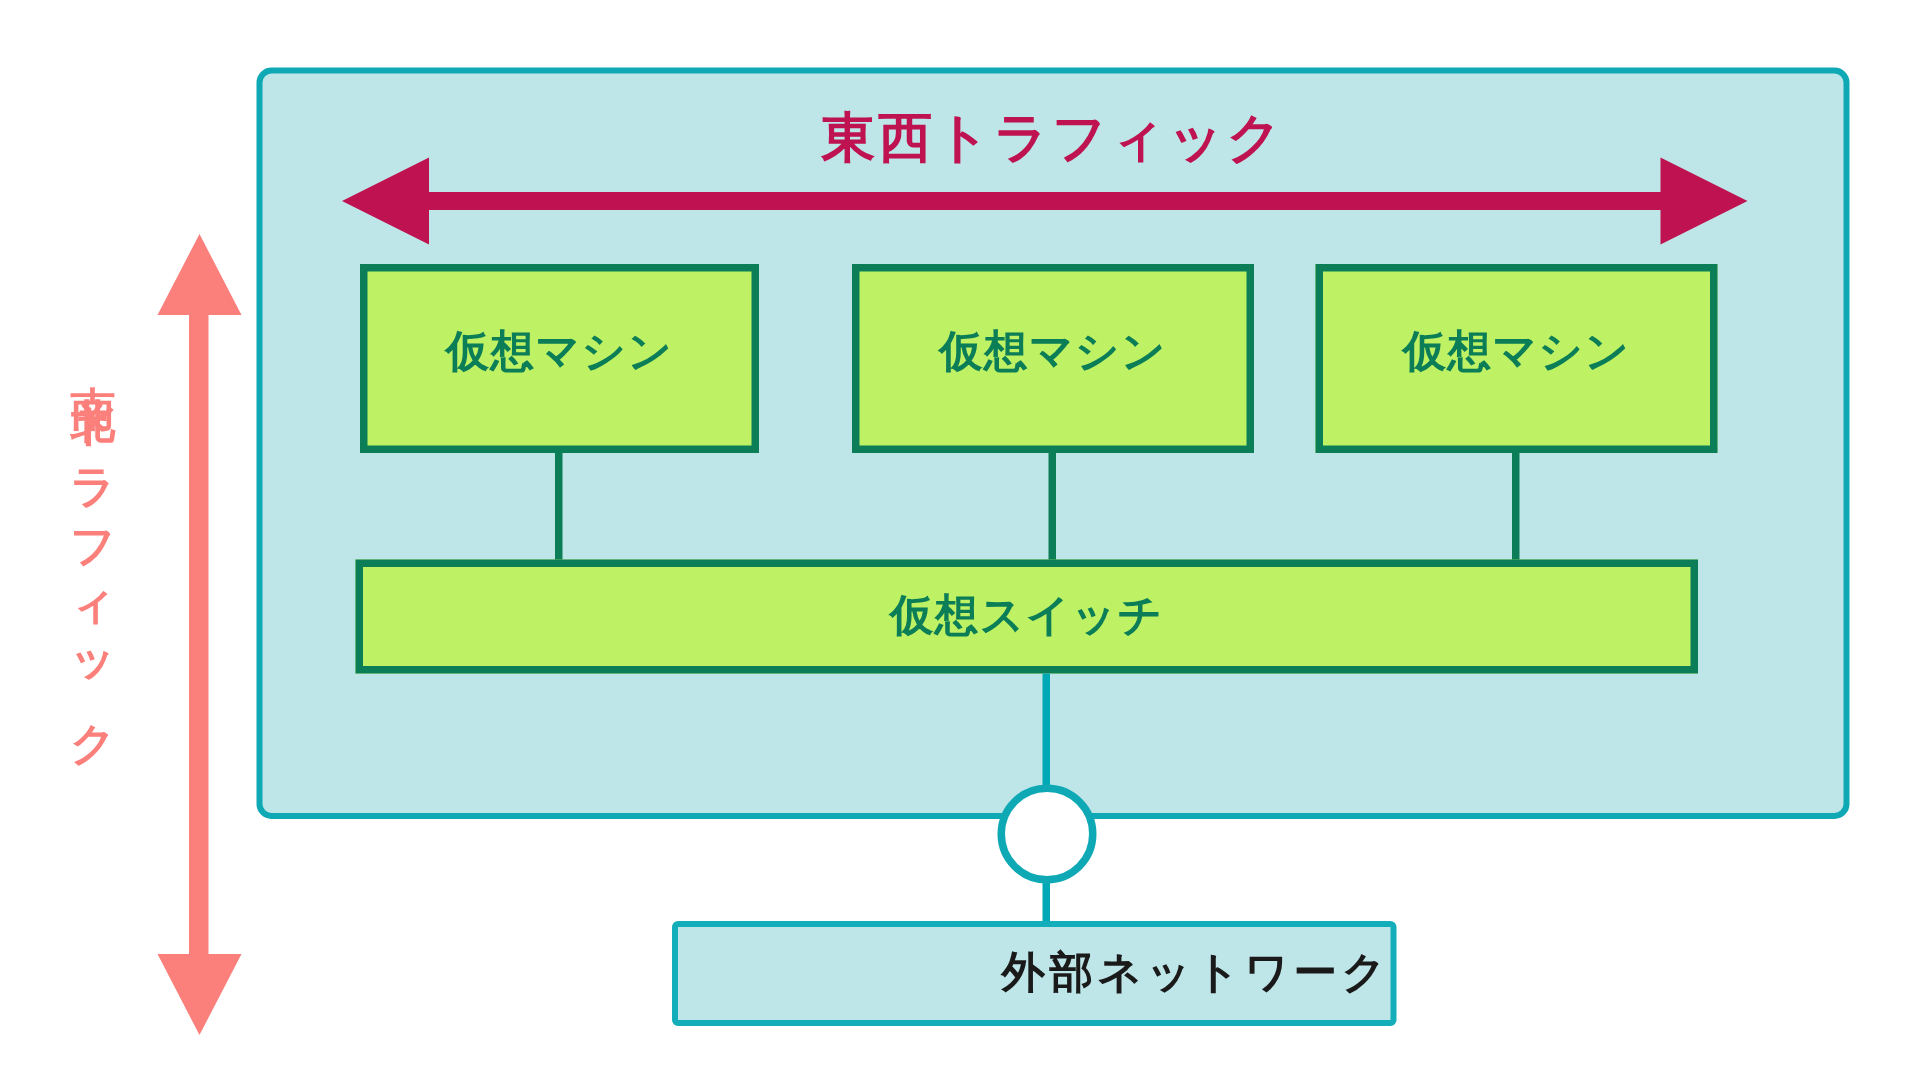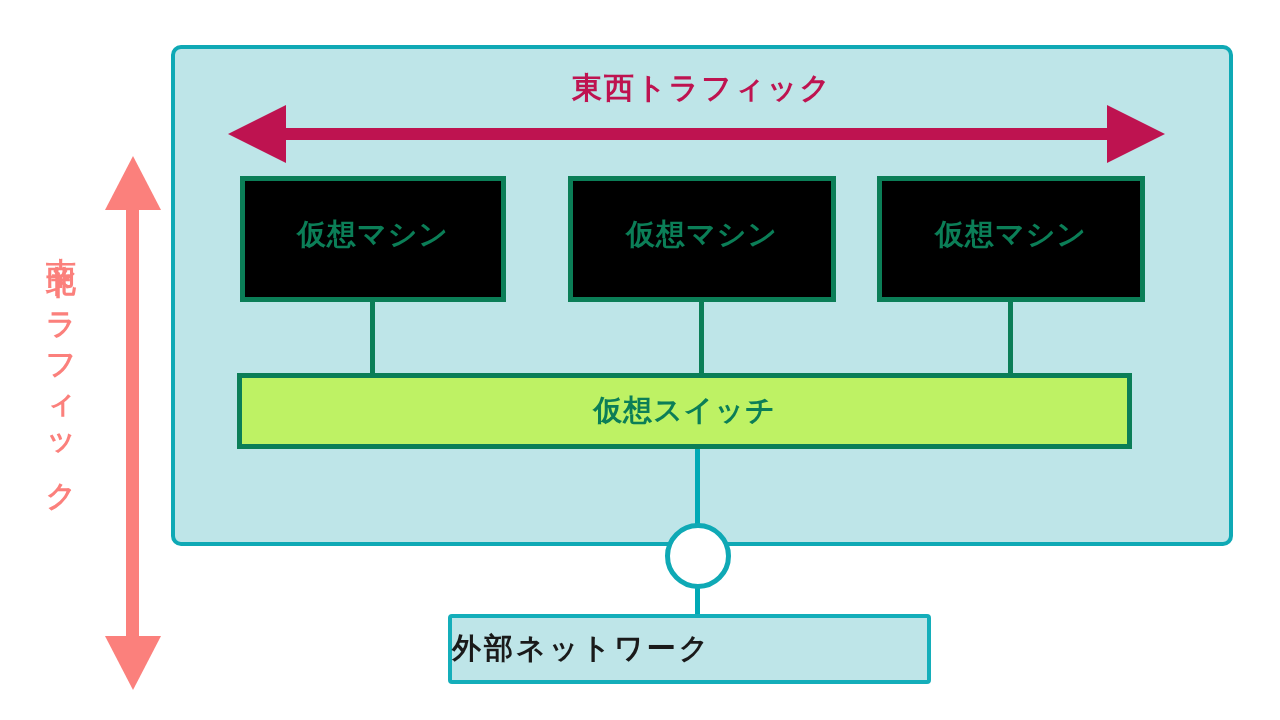--- a/index.html
+++ b/index.html
@@ -27,21 +27,21 @@
     border: 4px solid #0fa9b5;
     border-radius: 10px;
   }
   
   .ew-label {
     position: absolute;
     left: 171px;
     top: 68px;
     width: 1062px;
     text-align: center;
-    font-size: 30px;
+    font-size: 36px;
     font-weight: bold;
     color: #be1350;
     letter-spacing: 2px;
   }
   
   .ew-arrow {
     position: absolute;
     left: 228px;
     top: 105px;
     width: 937px;
@@ -73,63 +73,63 @@
     height: 0;
     border-top: 29px solid transparent;
     border-bottom: 29px solid transparent;
     border-left: 58px solid #be1350;
   }
   
   .vm-box {
     position: absolute;
     top: 176px;
     height: 126px;
-    box-sizing: border-box;
-    background: #000000;
-    border: 5px solid #0b7e57;
-    display: flex;
-    align-items: center;
-    justify-content: center;
-    font-size: 29px;
-    font-weight: bold;
-    color: #0b7e57;
-    letter-spacing: 1px;
-    padding-bottom: 8px;
-  }
-  .vm-1 { left: 240px; width: 266px; }
-  .vm-2 { left: 568px; width: 268px; }
-  .vm-3 { left: 877px; width: 268px; }
-  
-  .vm-connector {
-    position: absolute;
-    top: 302px;
-    width: 5px;
-    height: 72px;
-    background: #0b7e57;
-  }
-  .conn-1 { left: 370px; }
-  .conn-2 { left: 699px; }
-  .conn-3 { left: 1008px; }
-  
-  .vswitch-box {
-    position: absolute;
-    left: 237px;
-    top: 373px;
-    width: 895px;
-    height: 76px;
     box-sizing: border-box;
     background: #bef264;
     border: 5px solid #0b7e57;
     display: flex;
     align-items: center;
     justify-content: center;
     font-size: 29px;
     font-weight: bold;
     color: #0b7e57;
     letter-spacing: 1px;
+    padding-bottom: 8px;
+  }
+  .vm-1 { left: 240px; width: 266px; }
+  .vm-2 { left: 568px; width: 268px; }
+  .vm-3 { left: 877px; width: 268px; }
+  
+  .vm-connector {
+    position: absolute;
+    top: 302px;
+    width: 5px;
+    height: 72px;
+    background: #0b7e57;
+  }
+  .conn-1 { left: 370px; }
+  .conn-2 { left: 699px; }
+  .conn-3 { left: 1008px; }
+  
+  .vswitch-box {
+    position: absolute;
+    left: 237px;
+    top: 373px;
+    width: 895px;
+    height: 76px;
+    box-sizing: border-box;
+    background: #bef264;
+    border: 5px solid #0b7e57;
+    display: flex;
+    align-items: center;
+    justify-content: center;
+    font-size: 29px;
+    font-weight: bold;
+    color: #0b7e57;
+    letter-spacing: 1px;
   }
   
   .uplink-line {
     position: absolute;
     left: 695px;
     top: 449px;
     width: 5px;
     height: 167px;
     background: #00a9b5;
   }
@@ -150,21 +150,21 @@
     left: 448px;
     top: 614px;
     width: 483px;
     height: 70px;
     box-sizing: border-box;
     background: #bee5e8;
     border: 4px solid #14aeba;
     border-radius: 4px;
     display: flex;
     align-items: center;
-    justify-content: flex-start;
+    justify-content: flex-end;
     font-size: 29px;
     font-weight: bold;
     color: #1a1a1a;
     letter-spacing: 3px;
   }
   
   .ns-arrow {
     position: absolute;
     left: 105px;
     top: 156px;

